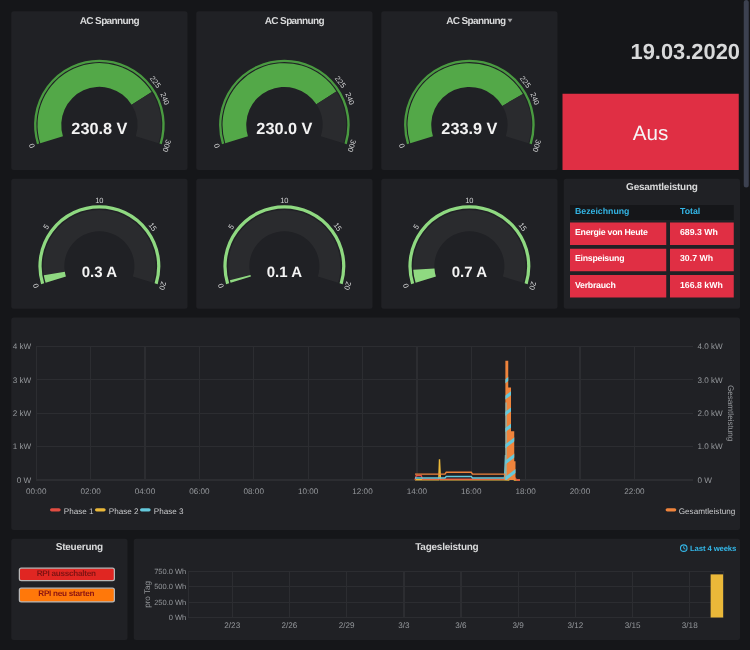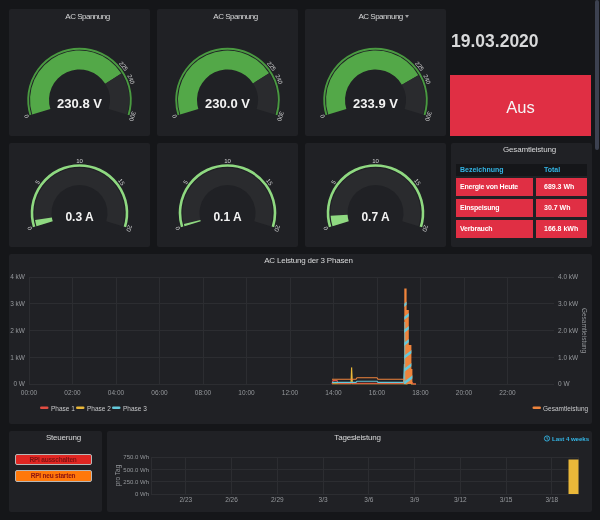--- a/index.html
+++ b/index.html
@@ -1,20 +1,20 @@
 <!DOCTYPE html>
 <html><head><meta charset="utf-8">
 <style>
 * { margin:0; padding:0; box-sizing:border-box; }
 html,body { width:600px; height:520px; background:#151619; overflow:hidden; }
 body { font-family:"Liberation Sans", sans-serif; }
 #root { position:relative; width:600px; height:520px; background:#151619; }
 .panel { position:absolute; background:#202125; border-radius:2px; }
 .ptitle { position:absolute; top:3px; left:16px; right:0; text-align:center;
-  font-size:8px; font-weight:normal; color:#d8d9da; letter-spacing:-0.2px; }
+  font-size:8px; font-weight:bold; color:#d8d9da; letter-spacing:-0.2px; }
 svg { position:absolute; left:0; top:0; }
 </style></head>
 <body>
 <div id="root">
 
 <div class="panel" style="left:9px;top:9px;width:141px;height:127px;">
   <div class="ptitle" style="letter-spacing:-0.5px;">AC Spannung</div>
   <svg width="141" height="127" viewBox="0 0 141 127" font-family="Liberation Sans, sans-serif">
         <path d="M 21.47,106.08 A 51.30 51.30 0 1 1 119.53,106.08" fill="none" stroke="#4a9a41" stroke-width="1.9"></path>
         <path d="M 23.19,105.55 A 49.50 49.50 0 0 1 112.34,64.54 L 96.28,74.70 A 30.50 30.50 0 0 0 41.35,99.97 Z" fill="#53a848"></path>
@@ -46,21 +46,21 @@
         <path d="M 23.19,105.55 A 49.50 49.50 0 0 1 113.33,66.18 L 96.89,75.71 A 30.50 30.50 0 0 0 41.35,99.97 Z" fill="#53a848"></path>
         <path d="M 113.33,66.18 A 49.50 49.50 0 0 1 117.81,105.55 L 99.65,99.97 A 30.50 30.50 0 0 0 96.89,75.71 Z" fill="#2a2b2e"></path>
         <text x="17.5" y="107.3" transform="rotate(-107 17.5 107.3)" font-size="6" fill="#d3d4d5" text-anchor="middle" dominant-baseline="central">0</text>
         <text x="114.5" y="57.2" transform="rotate(52 114.5 57.2)" font-size="6" fill="#d3d4d5" text-anchor="middle" dominant-baseline="central">225</text>
         <text x="122.0" y="70.3" transform="rotate(68 122.0 70.3)" font-size="6" fill="#d3d4d5" text-anchor="middle" dominant-baseline="central">240</text>
         <text x="123.5" y="107.3" transform="rotate(107 123.5 107.3)" font-size="6" fill="#d3d4d5" text-anchor="middle" dominant-baseline="central">300</text>
         <text x="70.5" y="98.5" font-size="13" font-weight="bold" fill="#f3f3f3" text-anchor="middle">233.9 V</text>
       </svg>
 </div>
 
-<div style="position:absolute;left:451px;top:9px;width:141px;height:62px;display:flex;align-items:center;justify-content:flex-start;">
+<div style="position:absolute;left:451px;top:9px;width:141px;height:62px;display:flex;align-items:center;justify-content:flex-end;">
   <span style="font-size:17.5px;font-weight:bold;color:#d8d9da;position:relative;top:1.5px;">19.03.2020</span>
 </div>
 <div class="panel" style="left:450px;top:75px;width:141px;height:61px;background:#e02f44;border-radius:0;display:flex;align-items:center;justify-content:center;text-align:center;">
   <span style="font-size:16.5px;color:#f5f5f6;position:relative;top:1.5px;">Aus</span>
 </div>
 
 <div class="panel" style="left:9px;top:143px;width:141px;height:104px;">
   <svg width="141" height="104" viewBox="0 0 141 104" font-family="Liberation Sans, sans-serif">
         <path d="M 25.10,83.97 A 47.50 47.50 0 1 1 115.90,83.97" fill="none" stroke="#8fd981" stroke-width="2.6"></path>
         <path d="M 27.49,83.23 A 45.00 45.00 0 1 1 113.51,83.23 L 97.26,78.23 A 28.00 28.00 0 1 0 43.74,78.23 Z" fill="#2a2b2e"></path>
@@ -113,21 +113,20 @@
   <div style="position:absolute;left:84.5px;top:55.5px;width:51.5px;height:18px;background:#e02f44;"></div>
   <span style="position:absolute;left:9px;top:61px;font-size:7px;font-weight:bold;color:#fff;letter-spacing:-0.2px;">Einspeisung</span>
   <span style="position:absolute;left:93px;top:61px;font-size:7px;font-weight:bold;color:#fff;">30.7 Wh</span>
   <div style="position:absolute;left:5px;top:76.5px;width:76.5px;height:18px;background:#e02f44;"></div>
   <div style="position:absolute;left:84.5px;top:76.5px;width:51.5px;height:18px;background:#e02f44;"></div>
   <span style="position:absolute;left:9px;top:82px;font-size:7px;font-weight:bold;color:#fff;letter-spacing:-0.2px;">Verbrauch</span>
   <span style="position:absolute;left:93px;top:82px;font-size:7px;font-weight:bold;color:#fff;">166.8 kWh</span>
 </div>
 
 <div class="panel" style="left:9px;top:254px;width:583px;height:170px;">
-  <div class="ptitle" style="top:2px;">AC Leistung der 3 Phasen</div>
   <svg width="583" height="170" viewBox="0 0 583 170" font-family="Liberation Sans, sans-serif">
         <line x1="20" y1="23.0" x2="545" y2="23.0" stroke="#2c2d31" stroke-width="1" shape-rendering="crispEdges"></line>
         <line x1="20" y1="49.75" x2="545" y2="49.75" stroke="#2c2d31" stroke-width="1" shape-rendering="crispEdges"></line>
         <line x1="20" y1="76.5" x2="545" y2="76.5" stroke="#2c2d31" stroke-width="1" shape-rendering="crispEdges"></line>
         <line x1="20" y1="103.25" x2="545" y2="103.25" stroke="#2c2d31" stroke-width="1" shape-rendering="crispEdges"></line>
         <line x1="20" y1="130.0" x2="545" y2="130.0" stroke="#2c2d31" stroke-width="1" shape-rendering="crispEdges"></line>
         <line x1="20.0" y1="23" x2="20.0" y2="130" stroke="#2c2d31" stroke-width="1" shape-rendering="crispEdges"></line>
         <line x1="63.5" y1="23" x2="63.5" y2="130" stroke="#2c2d31" stroke-width="1" shape-rendering="crispEdges"></line>
         <line x1="107.0" y1="23" x2="107.0" y2="130" stroke="#2c2d31" stroke-width="1" shape-rendering="crispEdges"></line>
         <line x1="150.5" y1="23" x2="150.5" y2="130" stroke="#2c2d31" stroke-width="1" shape-rendering="crispEdges"></line>

